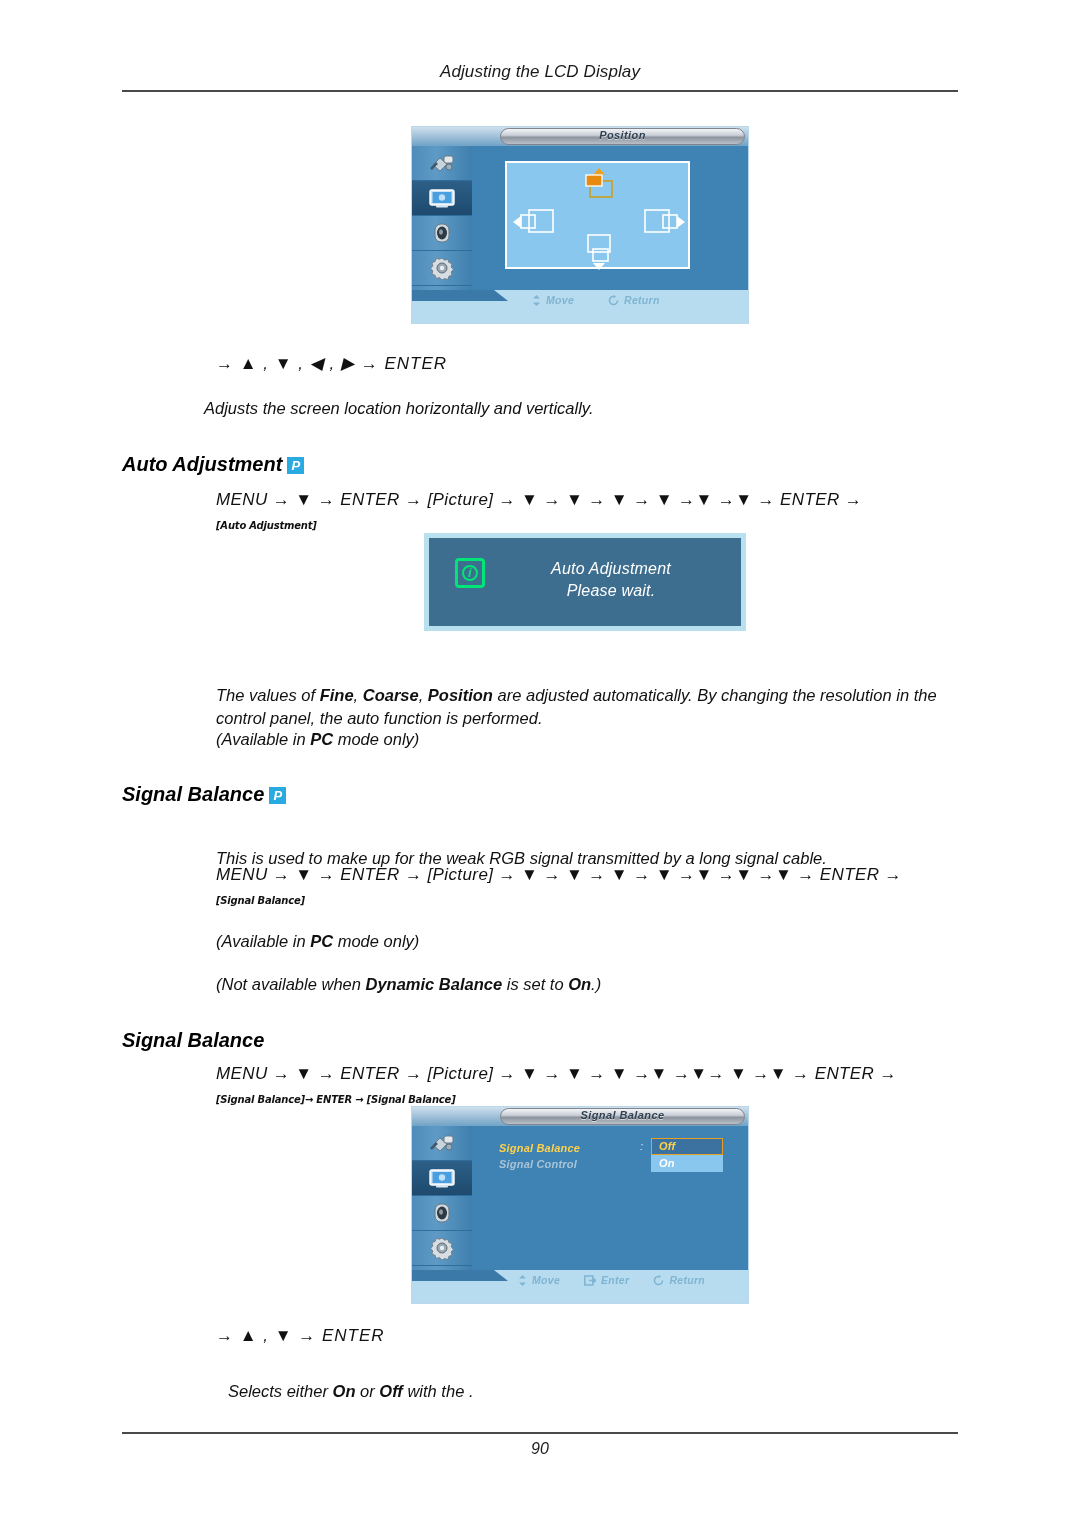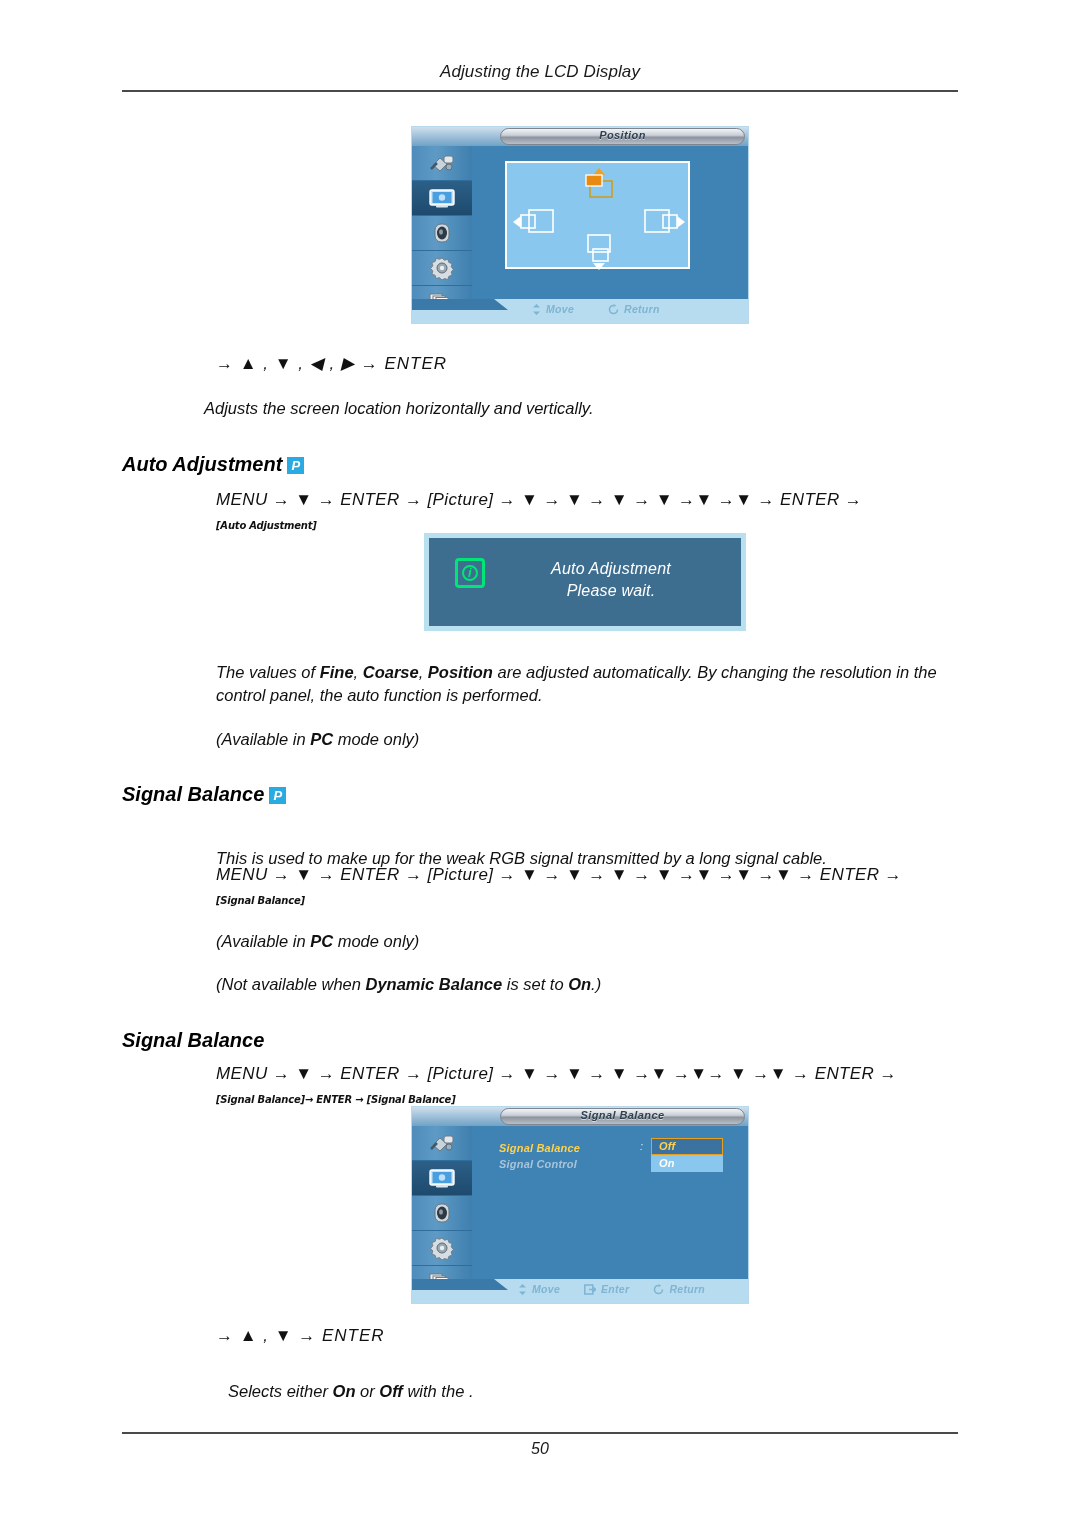--- a/index.html
+++ b/index.html
@@ -58,21 +58,21 @@
   }
 
   
   .body-text {
     position: absolute;
     font-size: 16.5px;
     color: #111;
     line-height: 23px;
     white-space: nowrap;
   }
-  .body-text.wrap { white-space: normal; }
+  .body-text.wrap { white-space: normal; margin-top: 23px; }
   .body-text b { font-weight: bold; }
 
   
   .heading {
     position: absolute;
     left: 122px;
     font-size: 20px;
     font-weight: bold;
     color: #000;
     white-space: nowrap;
@@ -178,21 +178,21 @@
   .osd-body {
     position: absolute;
     left: 60px; top: 19px;
     right: 0; bottom: 24px;
   }
 
   
   .osd-hintbar {
     position: absolute;
     left: 0; bottom: 0;
-    width: 100%; height: 24px;
+    width: 100%; height: 33px;
     background: #b7dcef;
   }
   .osd-hintbar .notch {
     position: absolute;
     left: 0; top: 0;
     width: 96px; height: 11px;
     background: #3b79a8;
     clip-path: polygon(0 0, 82px 0, 96px 11px, 0 11px);
   }
   .hint-row {
@@ -574,15 +574,15 @@
       </div>
     </div>
   </div>
 
   <div class="nav-line" style="left:216px; top:1326px;">→ ▲ , ▼ → ENTER</div>
   <div class="body-text" style="left:216px; top:1380px;margin-left:12px;">
     Selects either <b>On</b> or <b>Off</b> with the .
   </div>
 
   <div class="footer-rule"></div>
-  <div class="footer-page">50</div>
+  <div class="footer-page">90</div>
 
 </div>
 
 </body></html>

